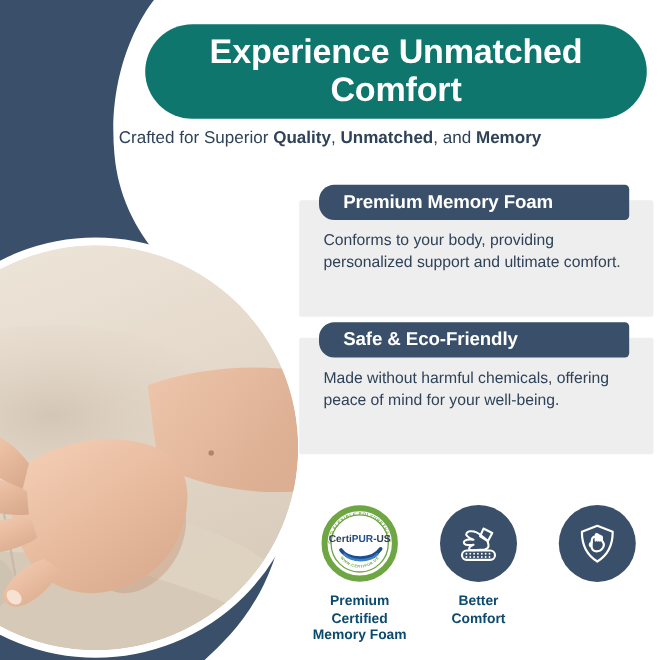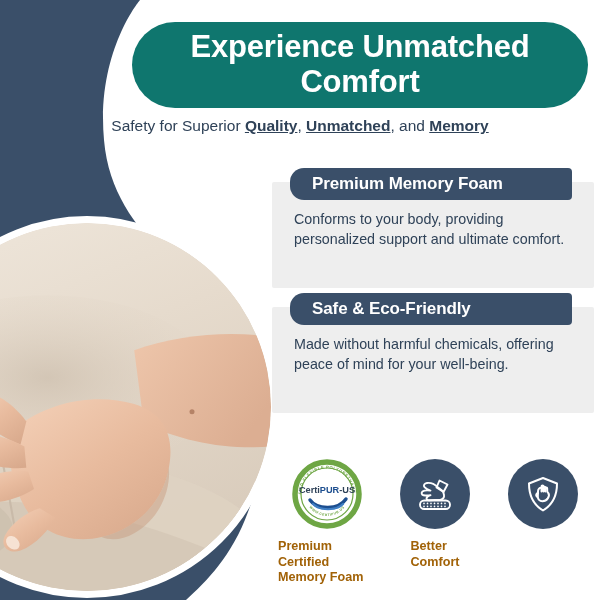--- a/index.html
+++ b/index.html
@@ -56,21 +56,21 @@
   .header-subtitle {
     position: absolute;
     left: 0;
     top: 116px;
     width: 600px;
     text-align: center;
     color: #2f4258;
     font-size: 15.5px;
     line-height: 1.3;
   }
-  .header-subtitle b { font-weight: bold; text-decoration: underline; }
+  .header-subtitle b { font-weight: bold; }
 
   
   .photo-ring {
     position: absolute;
     left: -104px;
     top: 216px;
     width: 382px;
     height: 382px;
     border-radius: 50%;
     background: #ffffff;
@@ -150,21 +150,22 @@
   }
   .badge-icon-wrap {
     width: 72px;
     height: 72px;
     display: flex;
     align-items: center;
     justify-content: center;
   }
   .badge-caption {
     margin-top: 9px;
-    color: #a16207;
+    text-align: center;
+    color: #0c4a6e;
     font-size: 12.6px;
     font-weight: bold;
     line-height: 1.25;
     white-space: pre-line;
   }
   .circle-dark {
     width: 70px;
     height: 70px;
     border-radius: 50%;
     background: #3a4f69;
@@ -182,21 +183,21 @@
     <path d="M0,0 L140,0 C140,0 96,52 104,140 C112,232 190,268 232,330
              C272,388 268,460 248,512 C232,556 206,582 186,600 L0,600 Z" fill="#3a4f69"></path>
   </svg>
 
   <div class="header-banner">
     <div class="header-title">Experience Unmatched
 Comfort</div>
   </div>
 
   <div class="header-subtitle">
-    <span>Safety for Superior </span><b>Quality</b><span>, </span><b>Unmatched</b><span>, and </span><b>Memory</b>
+    <span>Crafted for Superior </span><b>Quality</b><span>, </span><b>Unmatched</b><span>, and </span><b>Memory</b>
   </div>
 
   <div class="photo-ring">
     <div class="photo-inner">
       <svg class="photo-svg" viewBox="0 0 382 382" preserveAspectRatio="xMidYMid slice">
         <defs>
           <linearGradient id="foamG" x1="0" y1="0" x2="0.4" y2="1">
             <stop offset="0" stop-color="#efe7dc"></stop>
             <stop offset="0.45" stop-color="#e6dbcd"></stop>
             <stop offset="1" stop-color="#d9ccbc"></stop>

